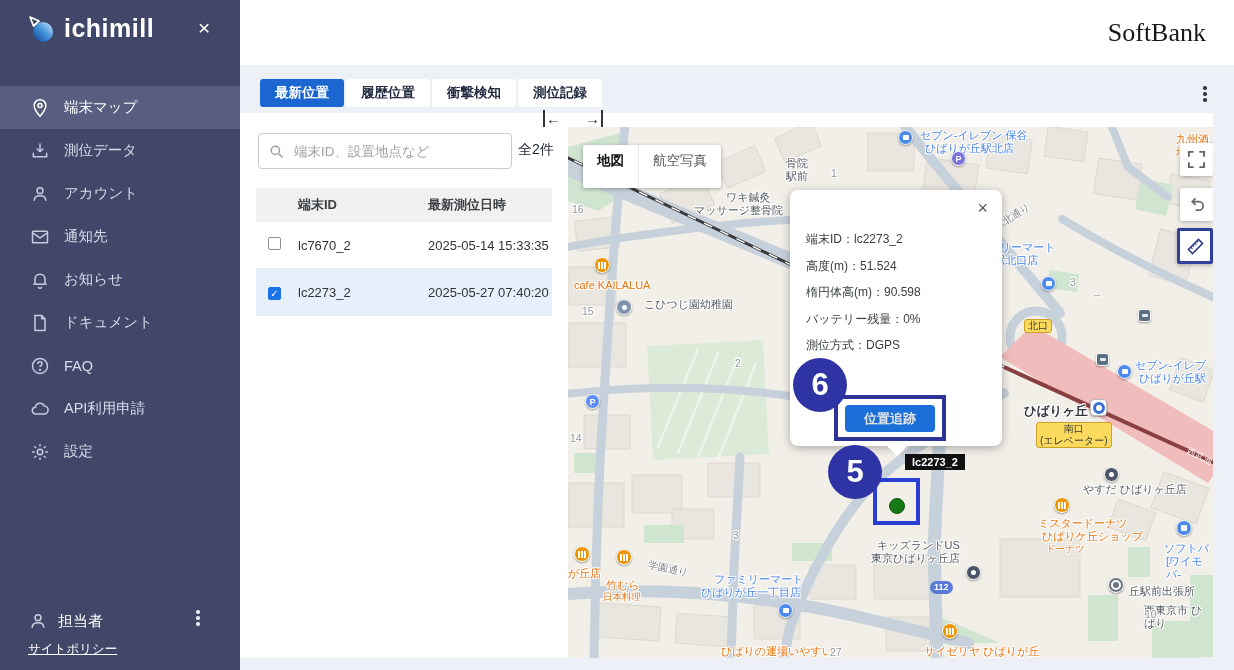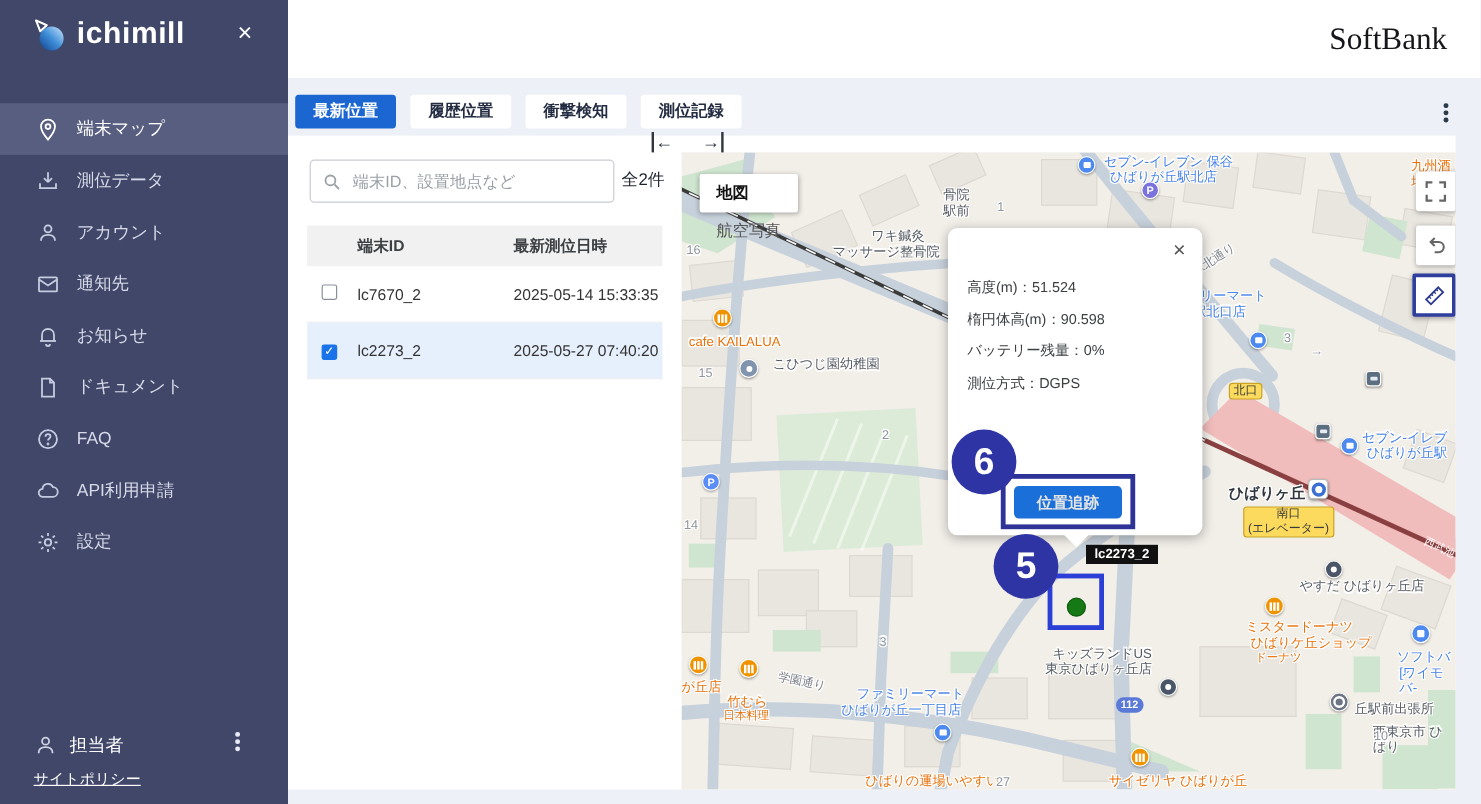--- a/index.html
+++ b/index.html
@@ -25,21 +25,21 @@
   .policy{position:absolute;left:28px;top:641px;color:#fff;font-size:12.5px;text-decoration:underline;cursor:pointer;}
   
   .header{position:absolute;left:240px;top:0;width:994px;height:65px;background:#fff;}
   .softbank{position:absolute;right:28px;top:16px;height:34px;display:flex;align-items:center;}
   .sb-bars{display:inline-block;margin-right:8px;}
   .sb-bar{width:27px;height:5.5px;margin:3px 0;}
   .sb-bar.b1{background:#a9aeb3;}
   .sb-bar.b2{background:#84898e;}
   .sb-name{font-family:"Liberation Serif","DejaVu Serif",serif;font-size:26px;color:#15171a;}
   
-  .tabs{position:absolute;left:246px;top:79px;display:flex;gap:12px;z-index:5;}
+  .tabs{position:absolute;left:260px;top:79px;display:flex;gap:2px;z-index:5;}
   .tab{height:28px;line-height:28px;padding:0 15px;background:#fff;color:#232c42;font-size:13.5px;font-weight:bold;border-radius:3px;cursor:pointer;}
   .tab.active{background:#1b66d1;color:#fff;}
   .kebab{position:absolute;left:1199px;top:85px;width:12px;height:20px;cursor:pointer;z-index:5;}
   .kebab .dots-v{left:4px;top:1px;background:#2c3a4a;box-shadow:0 6px 0 #2c3a4a,0 12px 0 #2c3a4a;}
   
   .panel{position:absolute;left:240px;top:113px;width:973px;height:545px;background:#fff;}
   .search-box{position:absolute;left:258px;top:133px;width:252px;height:34px;border:1px solid #c9ccd3;border-radius:4px;background:#fff;display:flex;align-items:center;z-index:4;}
   .search-box svg{width:15px;height:15px;margin:0 8px 0 10px;}
   .search-input{border:0;outline:0;flex:1;font-size:13.5px;color:#333;background:transparent;font-family:inherit;}
   .search-input::placeholder{color:#9aa0a6;}
@@ -78,21 +78,21 @@
   .t-parkL{width:13px;height:13px;background:#5b8df7;}
   .t-parkR{width:13px;height:13px;background:#7a72dd;}
   .t-hosp{width:11px;height:11px;background:#5f6b76;}   .t-hosp::after{content:"";width:5px;height:5px;background:#fff;border-radius:50%;}
   .t-school{width:14px;height:14px;background:#8294ad;} .t-school::after{content:"";width:5px;height:5px;background:#fff;border-radius:50%;}
   .t-bus{width:11px;height:11px;border-radius:3px;background:#5c6f80;} .t-bus::after{content:"";width:6px;height:3px;background:#e4ebf2;border-radius:1px;}
   .t-govt{width:14px;height:14px;background:#6d7584;}   .t-govt::after{content:"";width:6px;height:6px;border:2px solid #fff;border-radius:50%;}
   .t-kids{width:13px;height:13px;background:#4a5568;}   .t-kids::after{content:"";width:5px;height:5px;background:#fff;border-radius:50%;}
   .t-bag{width:14px;height:14px;background:#4d8af0;}    .t-bag::after{content:"";width:6px;height:6px;background:#fff;border-radius:1px;}
   .t-seibu{width:15px;height:15px;border-radius:4px;background:#fff;border:1px solid #bbb;} .t-seibu::after{content:"";width:6px;height:6px;border:3px solid #3b6fd4;border-radius:50%;}
   
-  .mtype{position:absolute;left:15px;top:18px;height:32px;background:#fff;border-radius:2px;box-shadow:0 1px 4px rgba(0,0,0,.3);display:flex;z-index:6;flex-direction:column;}
+  .mtype{position:absolute;left:15px;top:18px;height:43px;background:#fff;border-radius:2px;box-shadow:0 1px 4px rgba(0,0,0,.3);display:flex;z-index:6;}
   .mtype-btn{padding:0 14px;line-height:32px;font-size:13.5px;color:#565656;cursor:pointer;}
   .mtype-btn.active{font-weight:bold;color:#111;}
   .mtype-sep{width:1px;background:#e8e8e8;}
   .mbtn{position:absolute;width:33px;height:33px;background:#fff;border-radius:2px;box-shadow:0 1px 4px rgba(0,0,0,.3);display:flex;align-items:center;justify-content:center;cursor:pointer;z-index:6;}
   .mbtn svg{width:19px;height:19px;}
   .btn-full{left:612px;top:16px;}
   .btn-undo{left:612px;top:61px;}
   .btn-ruler{left:609px;top:101px;width:30px;height:30px;border:3px solid #2e3f9e;}
   
   .popup{position:absolute;left:222px;top:63px;width:212px;height:256px;background:#fff;border-radius:8px;box-shadow:0 2px 10px rgba(0,0,0,.3);z-index:5;}
@@ -345,20 +345,21 @@
           <g transform="rotate(-45 10 10)">
             <rect x="2.5" y="7" width="15" height="6" fill="none" stroke="#2c3a8c" stroke-width="1.6"></rect>
             <path d="M6 7v2.5 M9 7v2 M12 7v2.5 M15 7v2" stroke="#2c3a8c" stroke-width="1.2"></path>
           </g>
         </svg>
     </div>
 
     <div class="popup">
       <span class="popup-close">×</span>
       <div class="popup-rows" id="popup-rows">
+          <div class="prow">端末ID：lc2273_2</div>
           <div class="prow">高度(m)：51.524</div>
           <div class="prow">楕円体高(m)：90.598</div>
           <div class="prow">バッテリー残量：0%</div>
           <div class="prow">測位方式：DGPS</div>
         </div>
       <button class="track-btn">位置追跡</button>
     </div>
     <div class="popup-tail"></div>
 
     <div class="marker-dot"></div>

